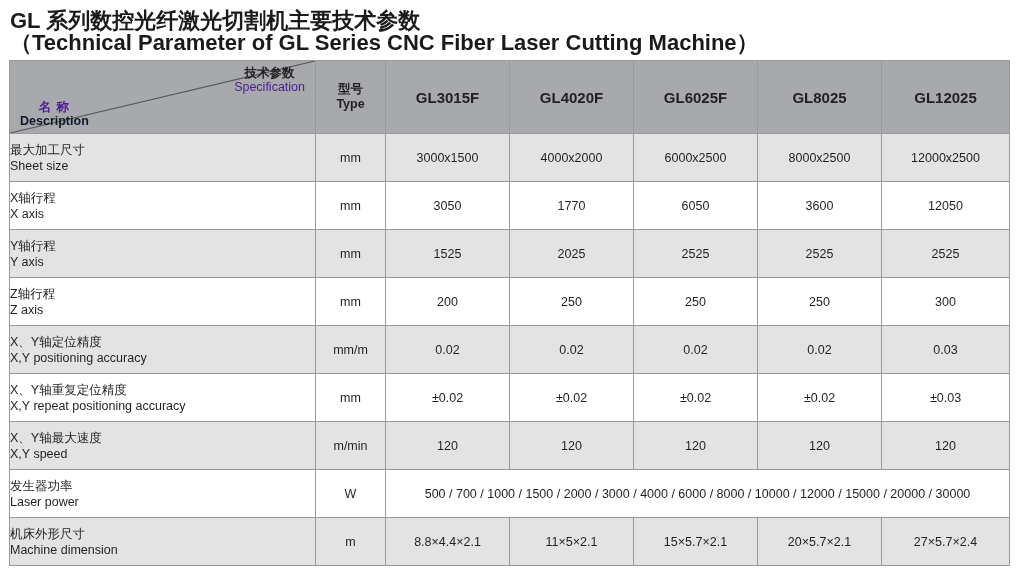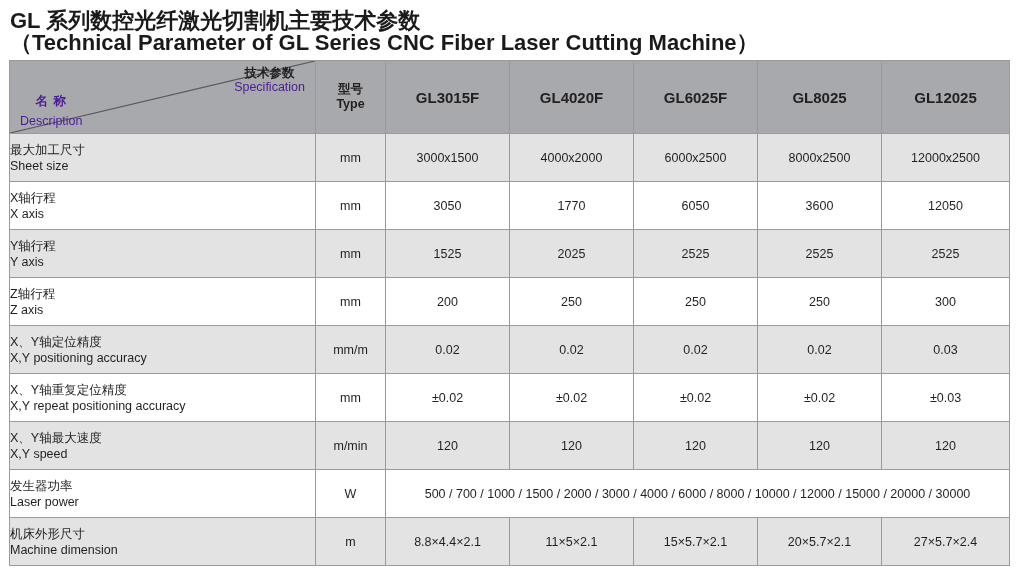--- a/index.html
+++ b/index.html
@@ -82,24 +82,23 @@
   }
   .hdr-diag .lbl-desc .cn {
     font-size: 12.5px;
     font-weight: bold;
     color: #4c1d95;
     display: block;
     letter-spacing: 1px;
   }
   .hdr-diag .lbl-desc .en {
     font-size: 12.5px;
-    font-weight: normal;
-    color: #4c1d95;
+    font-weight: bold;
+    color: #0f172a;
     display: block;
-    margin-top: 6px;
   }
   .hdr-type {
     background: #a7a9ac;
     text-align: center;
     font-size: 12.5px;
     font-weight: bold;
     line-height: 15px;
     color: #231f20;
   }
   .hdr-model {

